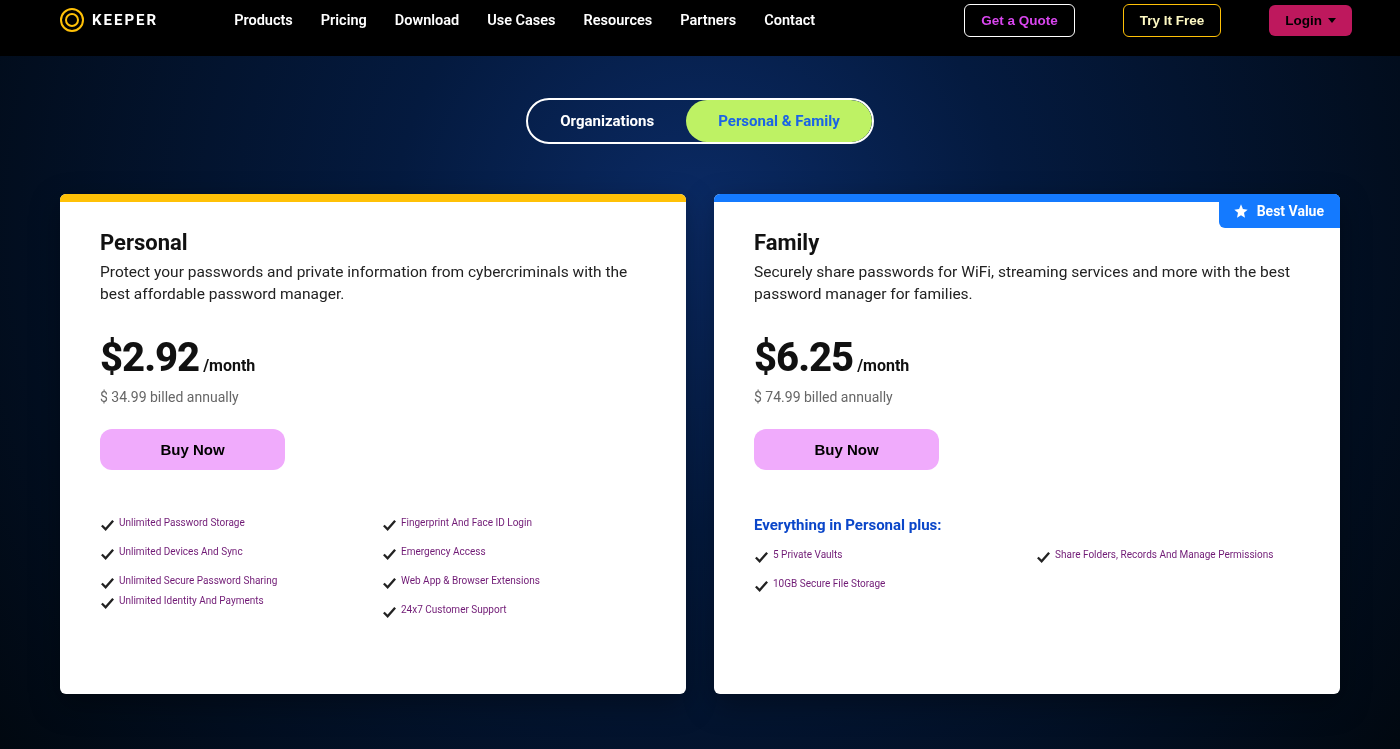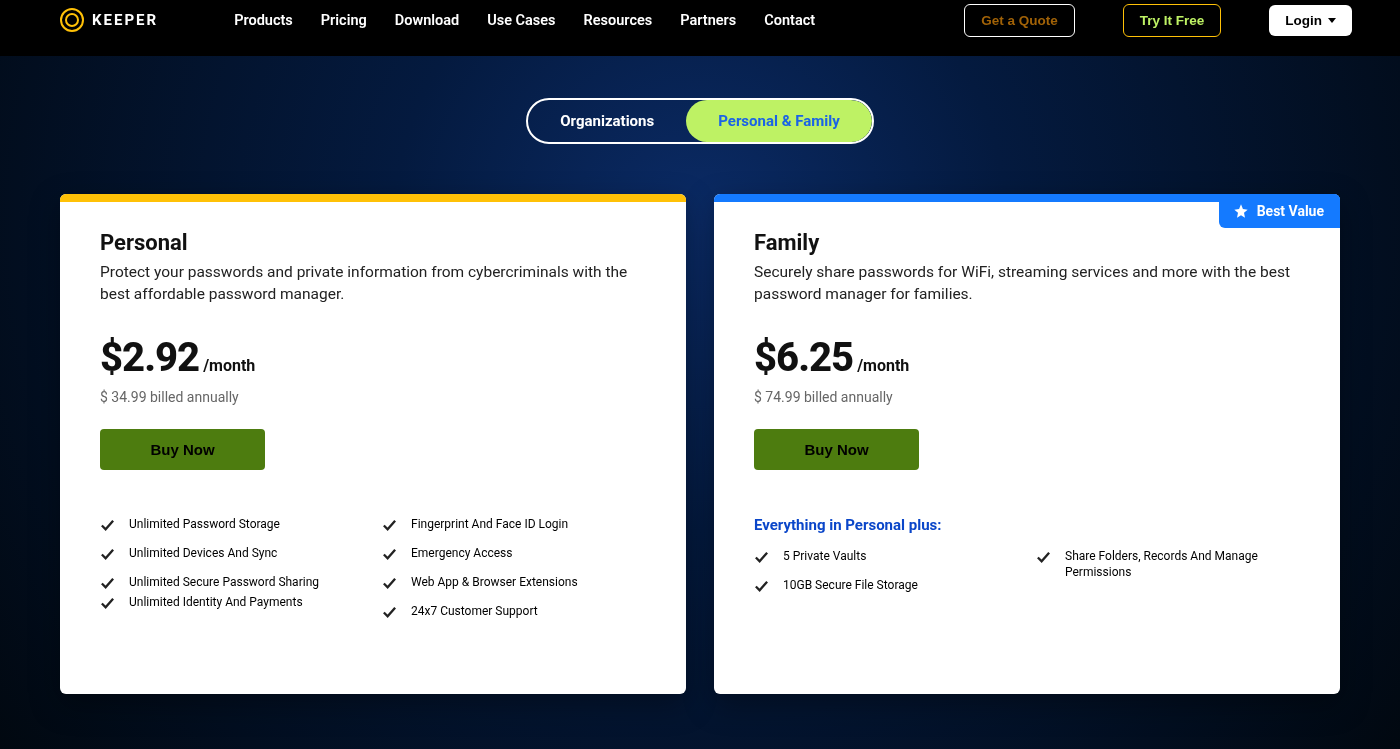--- a/index.html
+++ b/index.html
@@ -34,23 +34,23 @@
     border: 2px solid #ffc107; border-radius: 50%;
   }
   .logo-text { font-weight: 700; letter-spacing: 2px; font-size: 15px; }
   nav { display: flex; gap: 28px; margin-left: 40px; }
   nav a { color: #fff; text-decoration: none; font-weight: 600; font-size: 14.5px; cursor: pointer; }
   .spacer { flex: 1; }
   .btn {
     padding: 8px 16px; border-radius: 6px; font-size: 13.5px; font-weight: 600;
     cursor: pointer; display: inline-flex; align-items: center; gap: 6px;
   }
-  .btn-outline-white { border: 1.5px solid #fff; background: transparent; color: #a16207; }
-  .btn-outline-yellow { border: 1.5px solid #ffc107; background: transparent; color: #bef264; }
-  .btn-yellow { border: none; background: #ffffff; color: #000; }
+  .btn-outline-white { border: 1.5px solid #fff; background: transparent; color: #d946ef; }
+  .btn-outline-yellow { border: 1.5px solid #ffc107; background: transparent; color: #fef9c3; }
+  .btn-yellow { border: none; background: #be185d; color: #000; }
   .chev-down {
     display: inline-block; width: 0; height: 0;
     border-left: 4px solid transparent; border-right: 4px solid transparent;
     border-top: 5px solid currentColor;
   }
 
   
   .toggle-wrap { display: flex; justify-content: center; margin-top: 42px; }
   .toggle {
     display: flex; border: 2px solid #fff; border-radius: 999px; overflow: hidden;
@@ -75,32 +75,32 @@
   .topbar-yellow { background: #ffc107; }
   .topbar-blue   { background: #147aff; }
   .card-body { padding: 28px 40px 30px; }
   .plan-name { font-size: 22px; font-weight: 700; margin-bottom: 6px; }
   .plan-desc { font-size: 15.5px; line-height: 1.45; color: #222; }
   .price-row { margin-top: 28px; display: flex; align-items: baseline; gap: 4px; }
   .price { font-size: 40px; font-weight: 800; letter-spacing: -1px; }
   .per   { font-size: 16px; font-weight: 700; }
   .billed { margin-top: 8px; color: #666; font-size: 14px; }
   .buy {
-    margin-top: 24px; background: #4d7c0f; color: #000; border: none;
-    font-weight: 700; font-size: 15px; padding: 12px 0; width: 165px;
-    border-radius: 4px; cursor: pointer;
+    margin-top: 24px; background: #f0abfc; color: #000; border: none;
+    font-weight: 700; font-size: 15px; padding: 12px 0; width: 185px;
+    border-radius: 12px; cursor: pointer;
   }
   .features {
     margin-top: 46px; display: grid; grid-template-columns: 1fr 1fr;
     column-gap: 18px; row-gap: 12px;
   }
   .features-header {
     color: #0a46c9; font-weight: 700; font-size: 15px; margin: 46px 0 14px;
   }
-  .feat { display: flex; gap: 14px; font-size: 12px; color: #000000; line-height: 1.35; }
+  .feat { display: flex; gap: 4px; font-size: 10px; color: #701a75; line-height: 1.35; }
   .chk { flex-shrink: 0; width: 15px; height: 15px; margin-top: 2px; }
   .chk svg { width: 15px; height: 15px; stroke: #222; stroke-width: 2.5; fill: none; }
 
   .badge {
     position: absolute; top: 0; right: 0;
     background: #147aff; color: #fff; font-weight: 700; font-size: 14px;
     padding: 9px 16px 9px 14px; display: flex; align-items: center; gap: 8px;
     border-bottom-left-radius: 6px;
   }
   .star { width: 16px; height: 16px; fill: #fff; }

